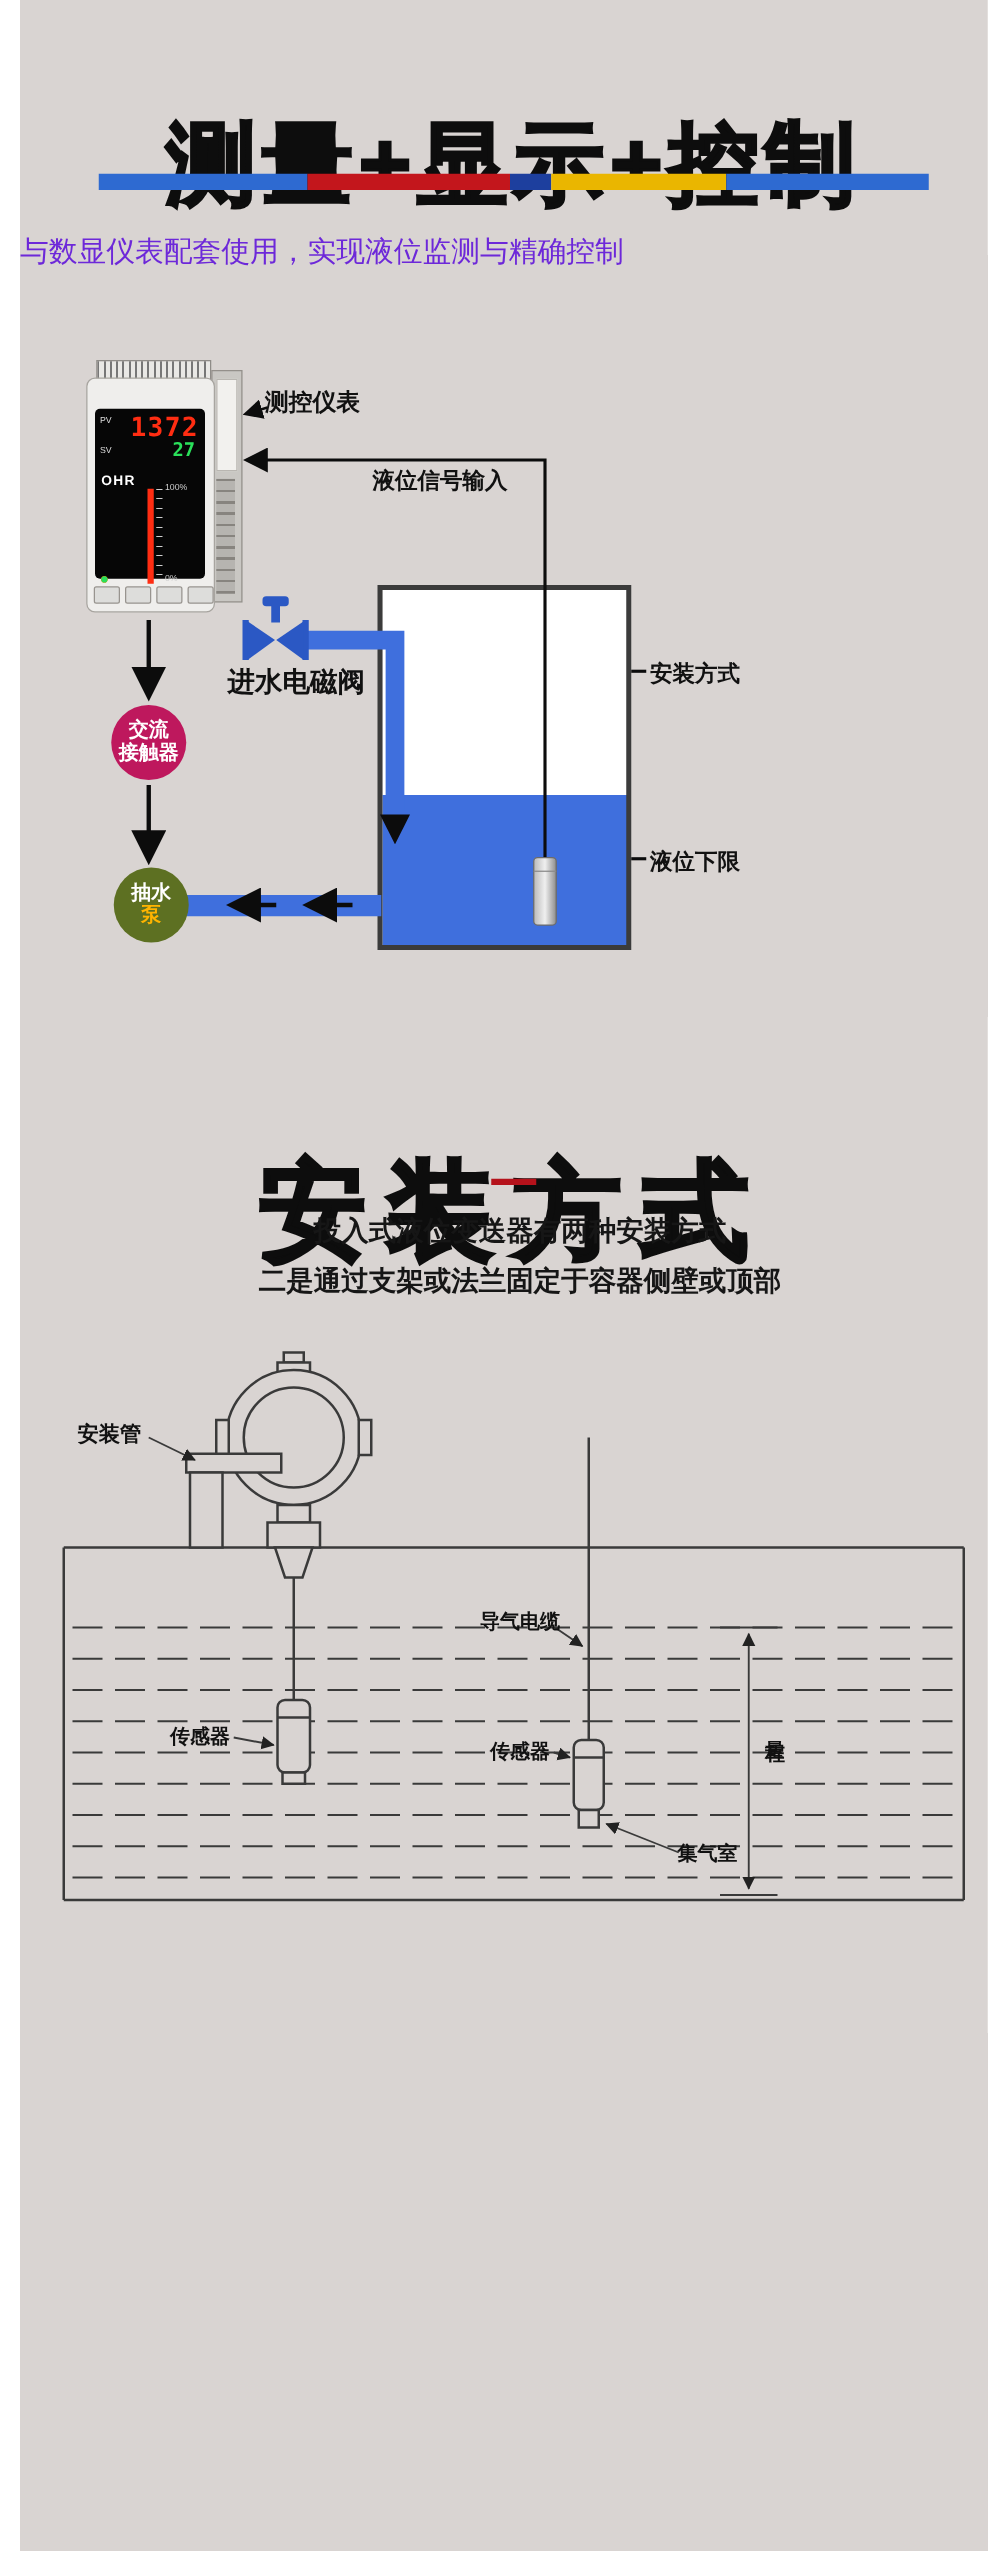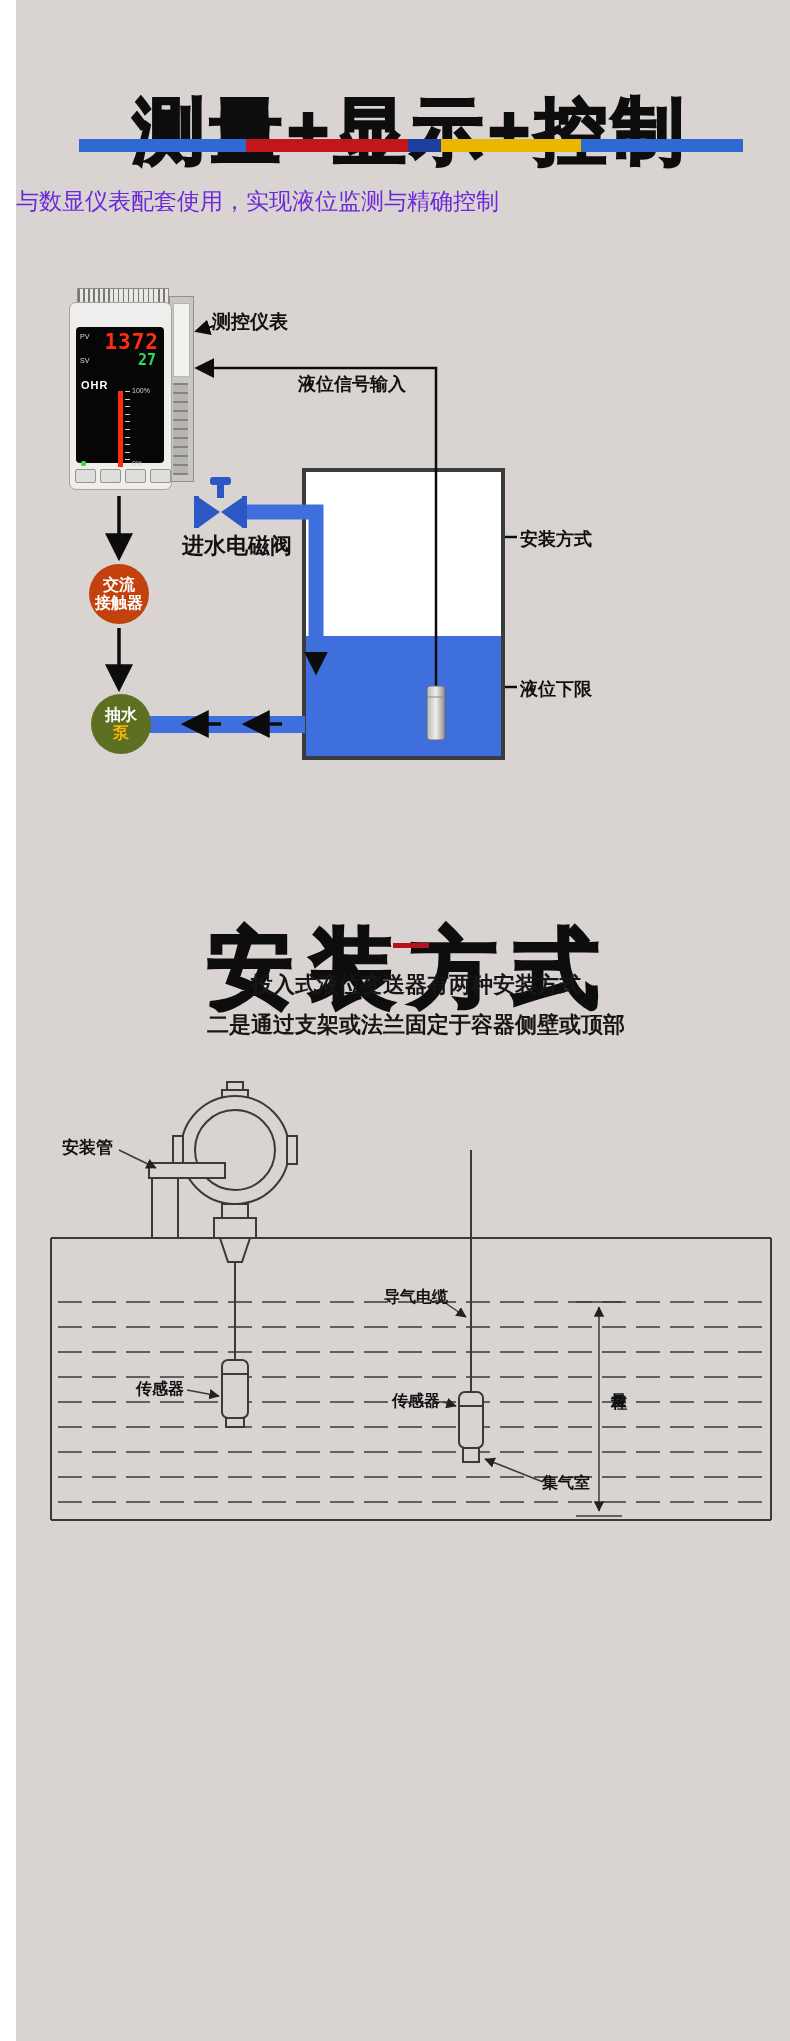--- a/index.html
+++ b/index.html
@@ -238,21 +238,21 @@
       </div>
     </div>
   </div>
 
   <div class="label" id="lbl-instrument">测控仪表</div>
   <div class="label" id="lbl-signal">液位信号输入</div>
   <div class="label" id="lbl-valve">进水电磁阀</div>
   <div class="label" id="lbl-upper">安装方式</div>
   <div class="label" id="lbl-lower">液位下限</div>
 
-  <div class="circle" id="contactor" style="background-color: #c2410c;">
+  <div class="circle" id="contactor" style="background-color: #be185d;">
     <span>交流</span>
     <span>接触器</span>
   </div>
   <div class="circle" id="pump" style="background-color: rgb(93, 112, 34);">
     <span>抽水</span>
     <span style="color: rgb(255, 180, 0);">泵</span>
   </div>
 
   <h2 class="abs h2">安装方式</h2>
   <div class="abs red-dash" style="background-color: rgb(181, 18, 27);"></div>

